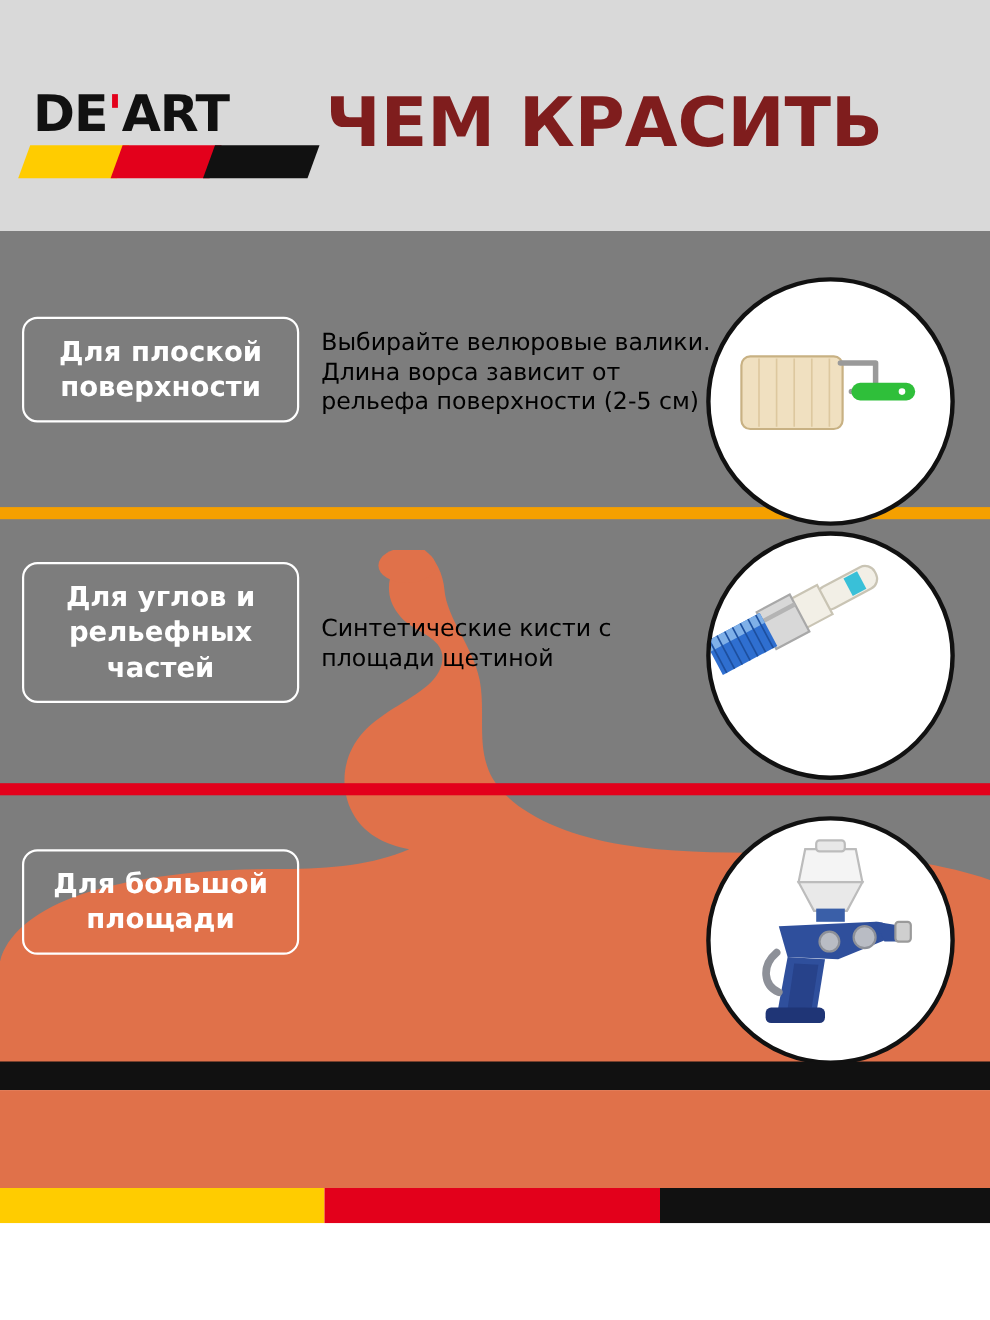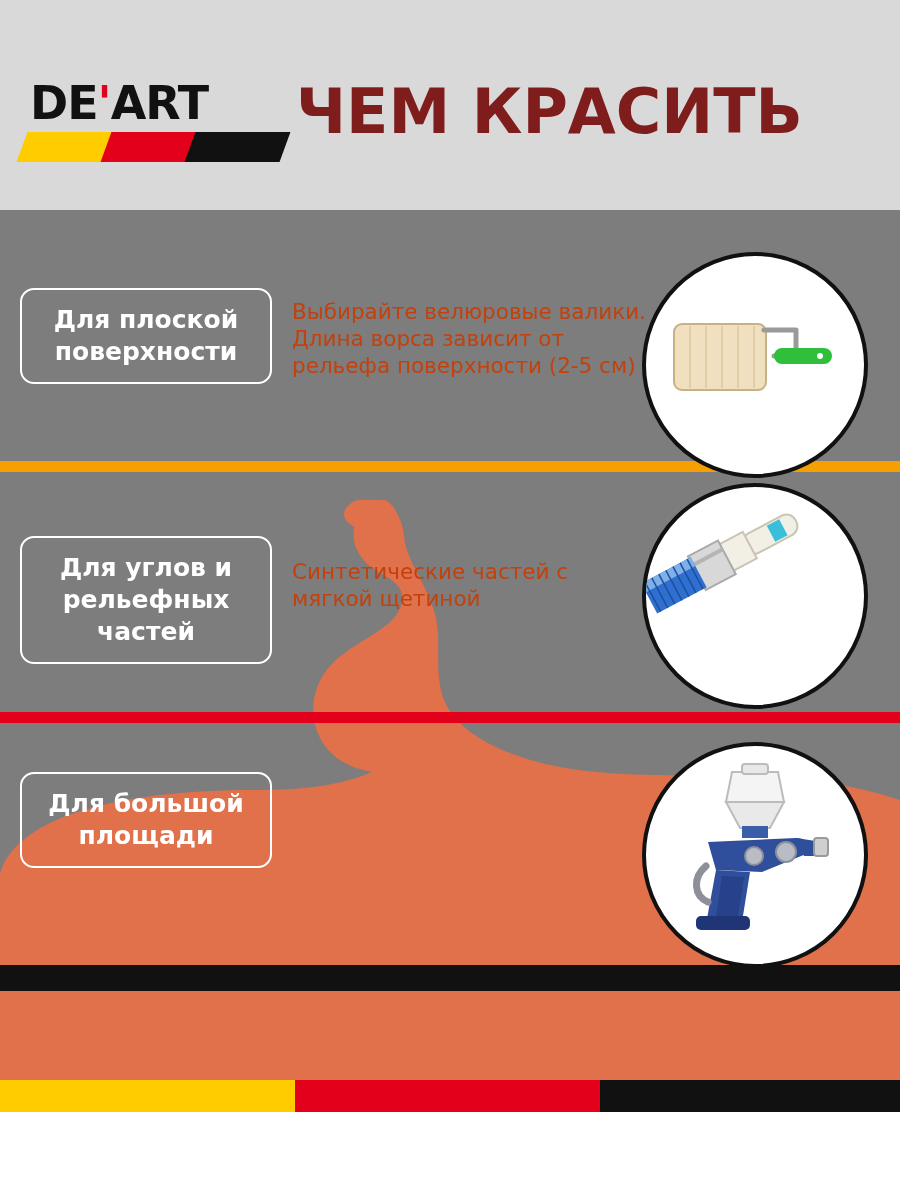--- a/index.html
+++ b/index.html
@@ -124,28 +124,28 @@
     font-family: "DejaVu Sans", sans-serif;
     font-weight: bold;
     font-size: 25px;
     line-height: 32px;
     text-align: center;
     padding: 14px 10px;
     display: flex;
     align-items: center;
     justify-content: center;
   }
-  .row.r2 .label-box { top: 38px; margin-top: 25px; }
+  .row.r2 .label-box { top: 38px; }
   .row.r3 .label-box { top: 48px; }
 
   .desc {
     position: absolute;
     left: 292px;
     width: 360px;
-    color: #c2410c;
+    color: #000000;
     font-family: "DejaVu Sans", sans-serif;
     font-size: 21.5px;
     line-height: 27px;
   }
   .row.r1 .desc { top: 58px; }
   .row.r2 .desc { top: 85px; }
   .row.r3 .desc { top: 40px; }
 
   .circle {
     position: absolute;
@@ -237,21 +237,21 @@
         <line x1="108" y1="70" x2="108" y2="132" stroke="#ddc89f" stroke-width="1.5"></line>
         <path d="M118 74 L150 74 L150 100 L128 100" fill="none" stroke="#9a9a9a" stroke-width="5" stroke-linecap="round" stroke-linejoin="round"></path>
         <rect x="128" y="92" width="58" height="16" rx="8" fill="#2fbf3a"></rect>
         <circle cx="174" cy="100" r="3" fill="#ffffff"></circle>
       </svg>
     </div>
   </div>
 
   <div class="row r2">
     <div class="label-box">Для углов и рельефных частей</div>
-    <div class="desc">Синтетические частей с мягкой щетиной</div>
+    <div class="desc">Синтетические кисти с площади щетиной</div>
     <div class="circle">
       <svg width="210" height="210" viewBox="0 0 210 210" xmlns="http://www.w3.org/2000/svg">
         <g transform="rotate(-28 105 105)">
           <rect x="120" y="52" width="58" height="22" rx="10" fill="#f2efe6" stroke="#c9c4b4" stroke-width="2"></rect>
           <rect x="150" y="54" width="14" height="18" fill="#39c0d8"></rect>
           <rect x="96" y="48" width="30" height="30" fill="#f2efe6" stroke="#c9c4b4" stroke-width="2"></rect>
           <rect x="66" y="44" width="34" height="38" fill="#d8d8d8" stroke="#a8a8a8" stroke-width="2"></rect>
           <rect x="66" y="52" width="34" height="4" fill="#b4b4b4"></rect>
           <rect x="12" y="46" width="56" height="34" fill="#2f6fd0"></rect>
           <rect x="12" y="46" width="56" height="10" fill="#7fb0e8"></rect>

